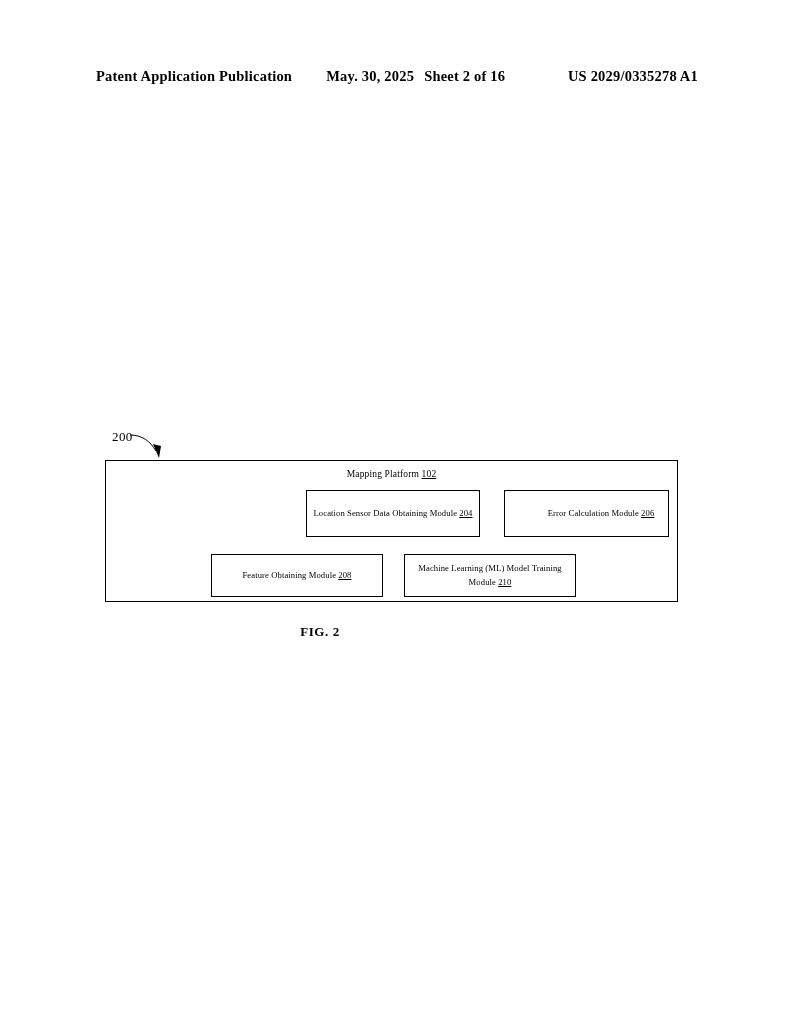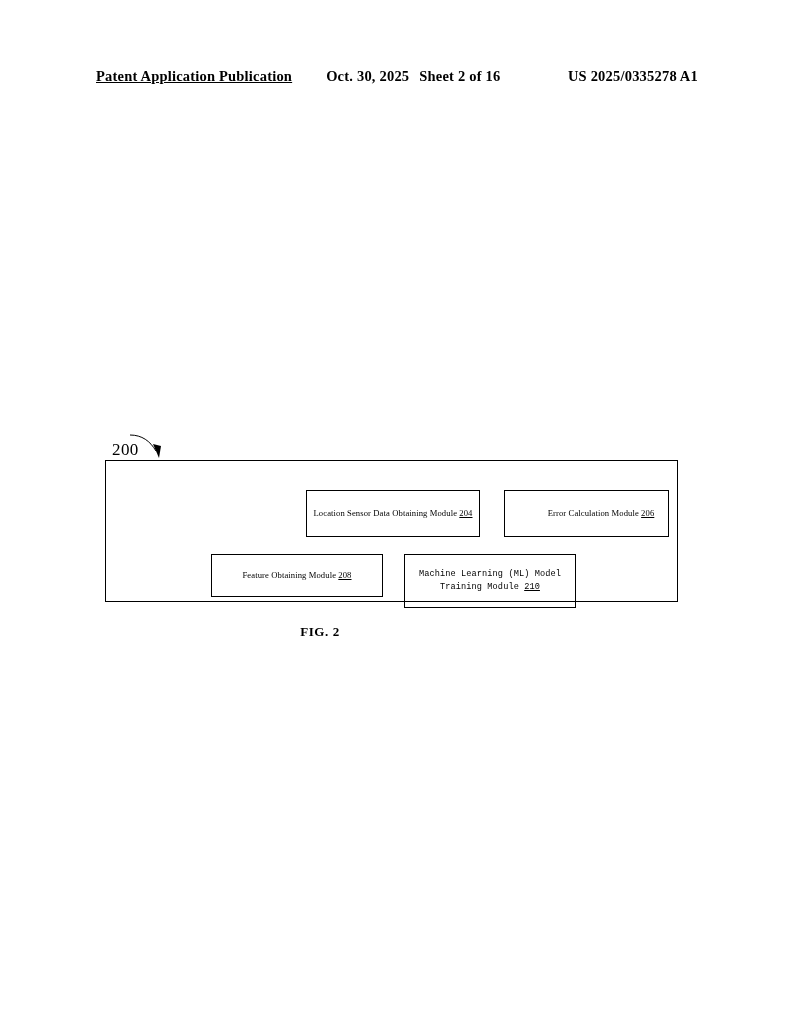--- a/index.html
+++ b/index.html
@@ -24,43 +24,43 @@
     left: 96px;
     width: 602px;
     height: 22px;
     display: flex;
     align-items: baseline;
     font-weight: bold;
     font-size: 14.5px;
     letter-spacing: 0.2px;
     white-space: nowrap;
   }
-  .hdr-pub       { flex: 0 0 auto; text-decoration: underline; }
+  .hdr-pub       { flex: 0 0 auto; }
   .hdr-gap-a     { flex: 0 0 34px; }
   .hdr-date      { flex: 0 0 auto; }
   .hdr-gap-b     { flex: 0 0 10px; }
   .hdr-sheet     { flex: 0 0 auto; }
   .hdr-gap-c     { flex: 1 1 auto; min-width: 26px; }
   .hdr-number    { flex: 0 0 auto; }
 
   
   .figure {
     position: absolute;
     left: 0;
     top: 0;
     width: 794px;
     height: 1024px;
   }
 
   
   .callout-200 {
     position: absolute;
     left: 112px;
-    top: 440px;
-    font-size: 17px;
+    top: 429px;
+    font-size: 13px;
     letter-spacing: 0.4px;
   }
   .leader-svg {
     position: absolute;
     left: 128px;
     top: 431px;
     width: 44px;
     height: 32px;
   }
 
@@ -100,58 +100,61 @@
     line-height: 1.55;
     letter-spacing: 0.1px;
     padding: 2px 5px;
   }
   .module .ref { text-decoration: underline; }
 
   .mod-202 { left: 10px;  top: 29px; width: 172px; height: 47px; }
   .mod-204 { left: 200px; top: 29px; width: 174px; height: 47px; }
   .mod-206 { left: 398px; top: 29px; width: 165px; height: 47px; padding-left: 34px; }
   .mod-208 { left: 105px; top: 93px; width: 172px; height: 43px; text-align: right; }
-  .mod-210 { left: 298px; top: 93px; width: 172px; height: 54px; font-family: Liberation Mono, monospace; }
+  .mod-210 { left: 298px; top: 93px; width: 172px; height: 43px; }
 
   
   .fig-caption {
     position: absolute;
     left: 0;
     top: 624px;
     width: 640px;
     text-align: center;
     font-weight: bold;
     font-size: 13px;
     letter-spacing: 0.6px;
   }
 </style>
 </head>
 <body>
 
 <div class="page-header">
   <span class="hdr-pub">Patent Application Publication</span>
   <span class="hdr-gap-a"></span>
-  <span class="hdr-date">Oct. 30, 2025</span>
+  <span class="hdr-date">May. 30, 2025</span>
   <span class="hdr-gap-b"></span>
   <span class="hdr-sheet">Sheet 2 of 16</span>
   <span class="hdr-gap-c"></span>
-  <span class="hdr-number">US 2025/0335278 A1</span>
+  <span class="hdr-number">US 2029/0335278 A1</span>
 </div>
 
 <div class="figure">
 
   <span class="callout-200">200</span>
 
   <svg class="leader-svg" viewBox="0 0 44 32">
     <path d="M2,4 C14,4 22,10 28,20" stroke="#000000" stroke-width="1" fill="none"></path>
     <path d="M25,13 L31,27 L33,15 Z" fill="#000000"></path>
   </svg>
 
   <div class="platform-box">
 
+    <div class="platform-title">
+      <span>Mapping Platform </span><span class="ref">102</span>
+    </div>
 
 
     <div class="module mod-204">
       <span><span>Location Sensor Data Obtaining Module </span><span class="ref">204</span></span>
     </div>
 
     <div class="module mod-206">
       <span><span>Error Calculation Module </span><span class="ref">206</span></span>
     </div>
 

